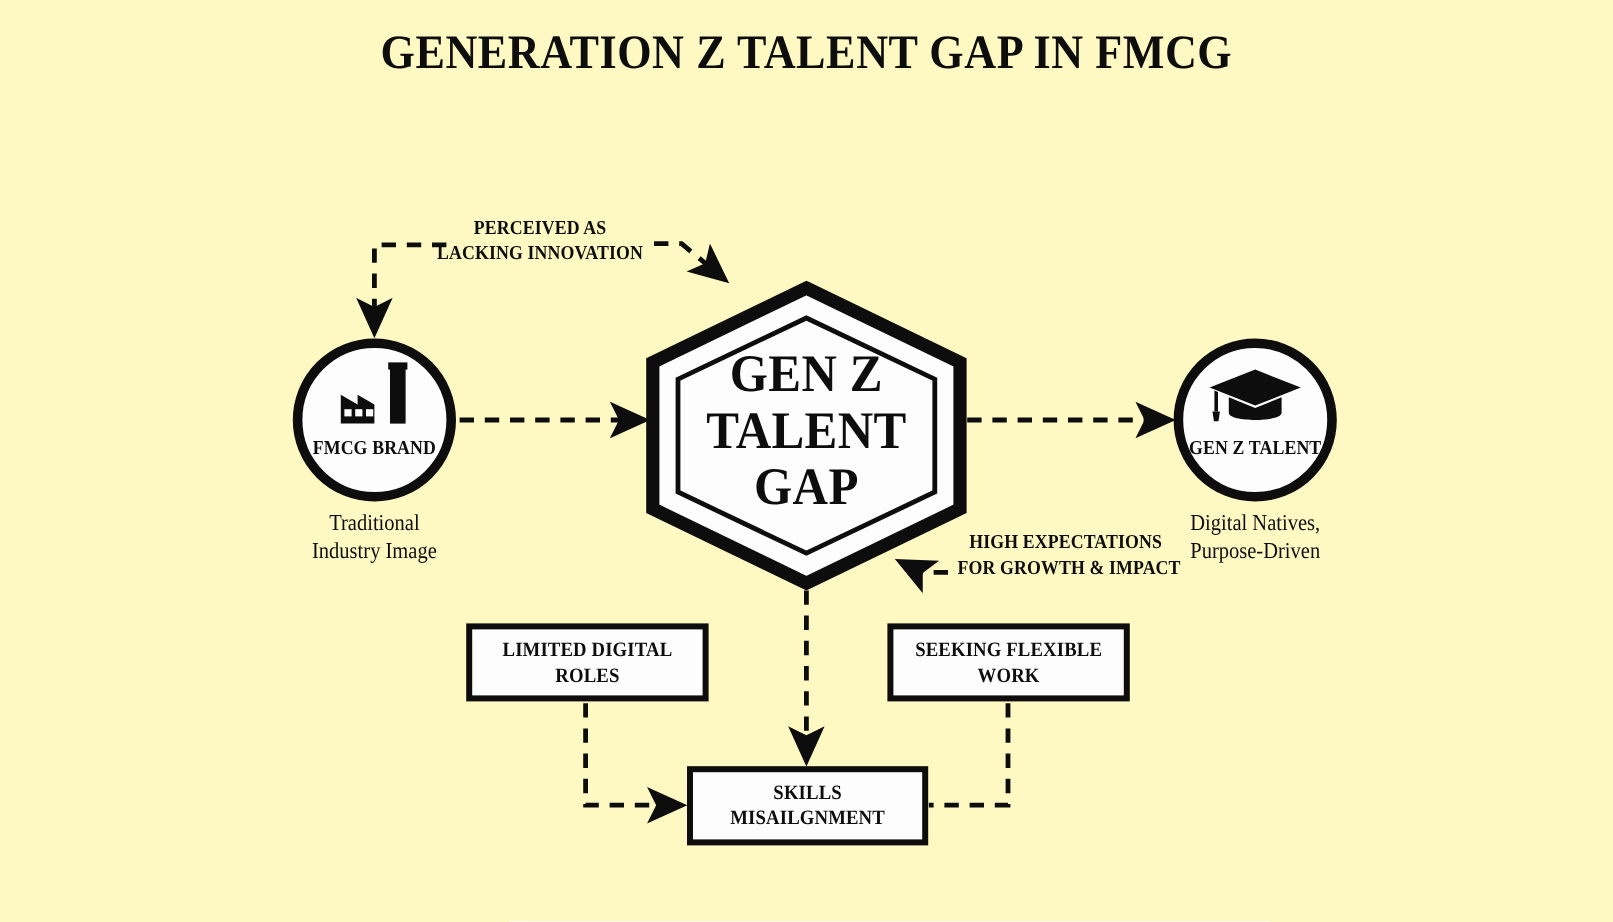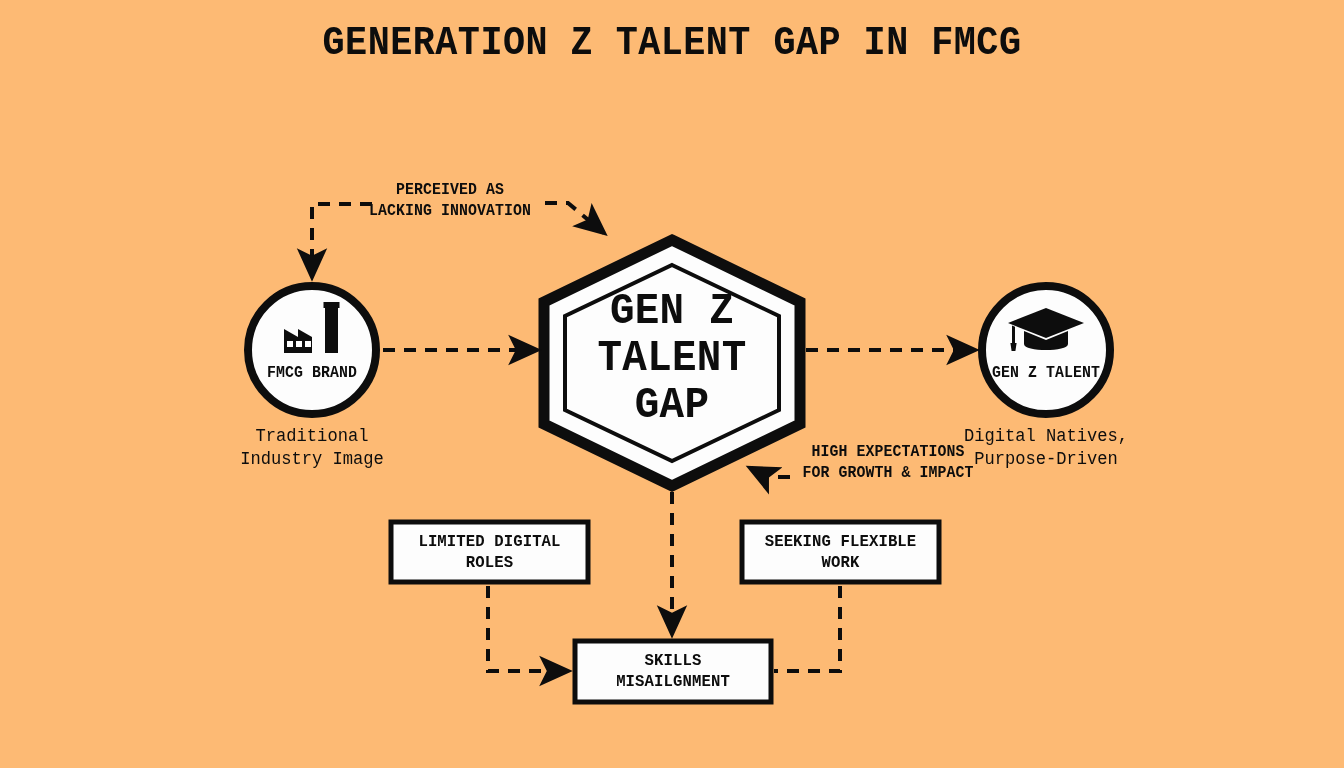--- a/index.html
+++ b/index.html
@@ -5,23 +5,23 @@
 <style>
   html, body {
     margin: 0;
     padding: 0;
     background: #ffffff;
   }
   #stage {
     position: relative;
     width: 1344px;
     height: 768px;
-    background: #fdba74;
+    background: #fef9c3;
     overflow: hidden;
-    font-family: Liberation Mono, monospace;
+    font-family: Liberation Serif, serif;
     color: #0a0a0a;
   }
   #diagram-svg {
     position: absolute;
     left: 0;
     top: 0;
     width: 1344px;
     height: 768px;
   }
   .t {

